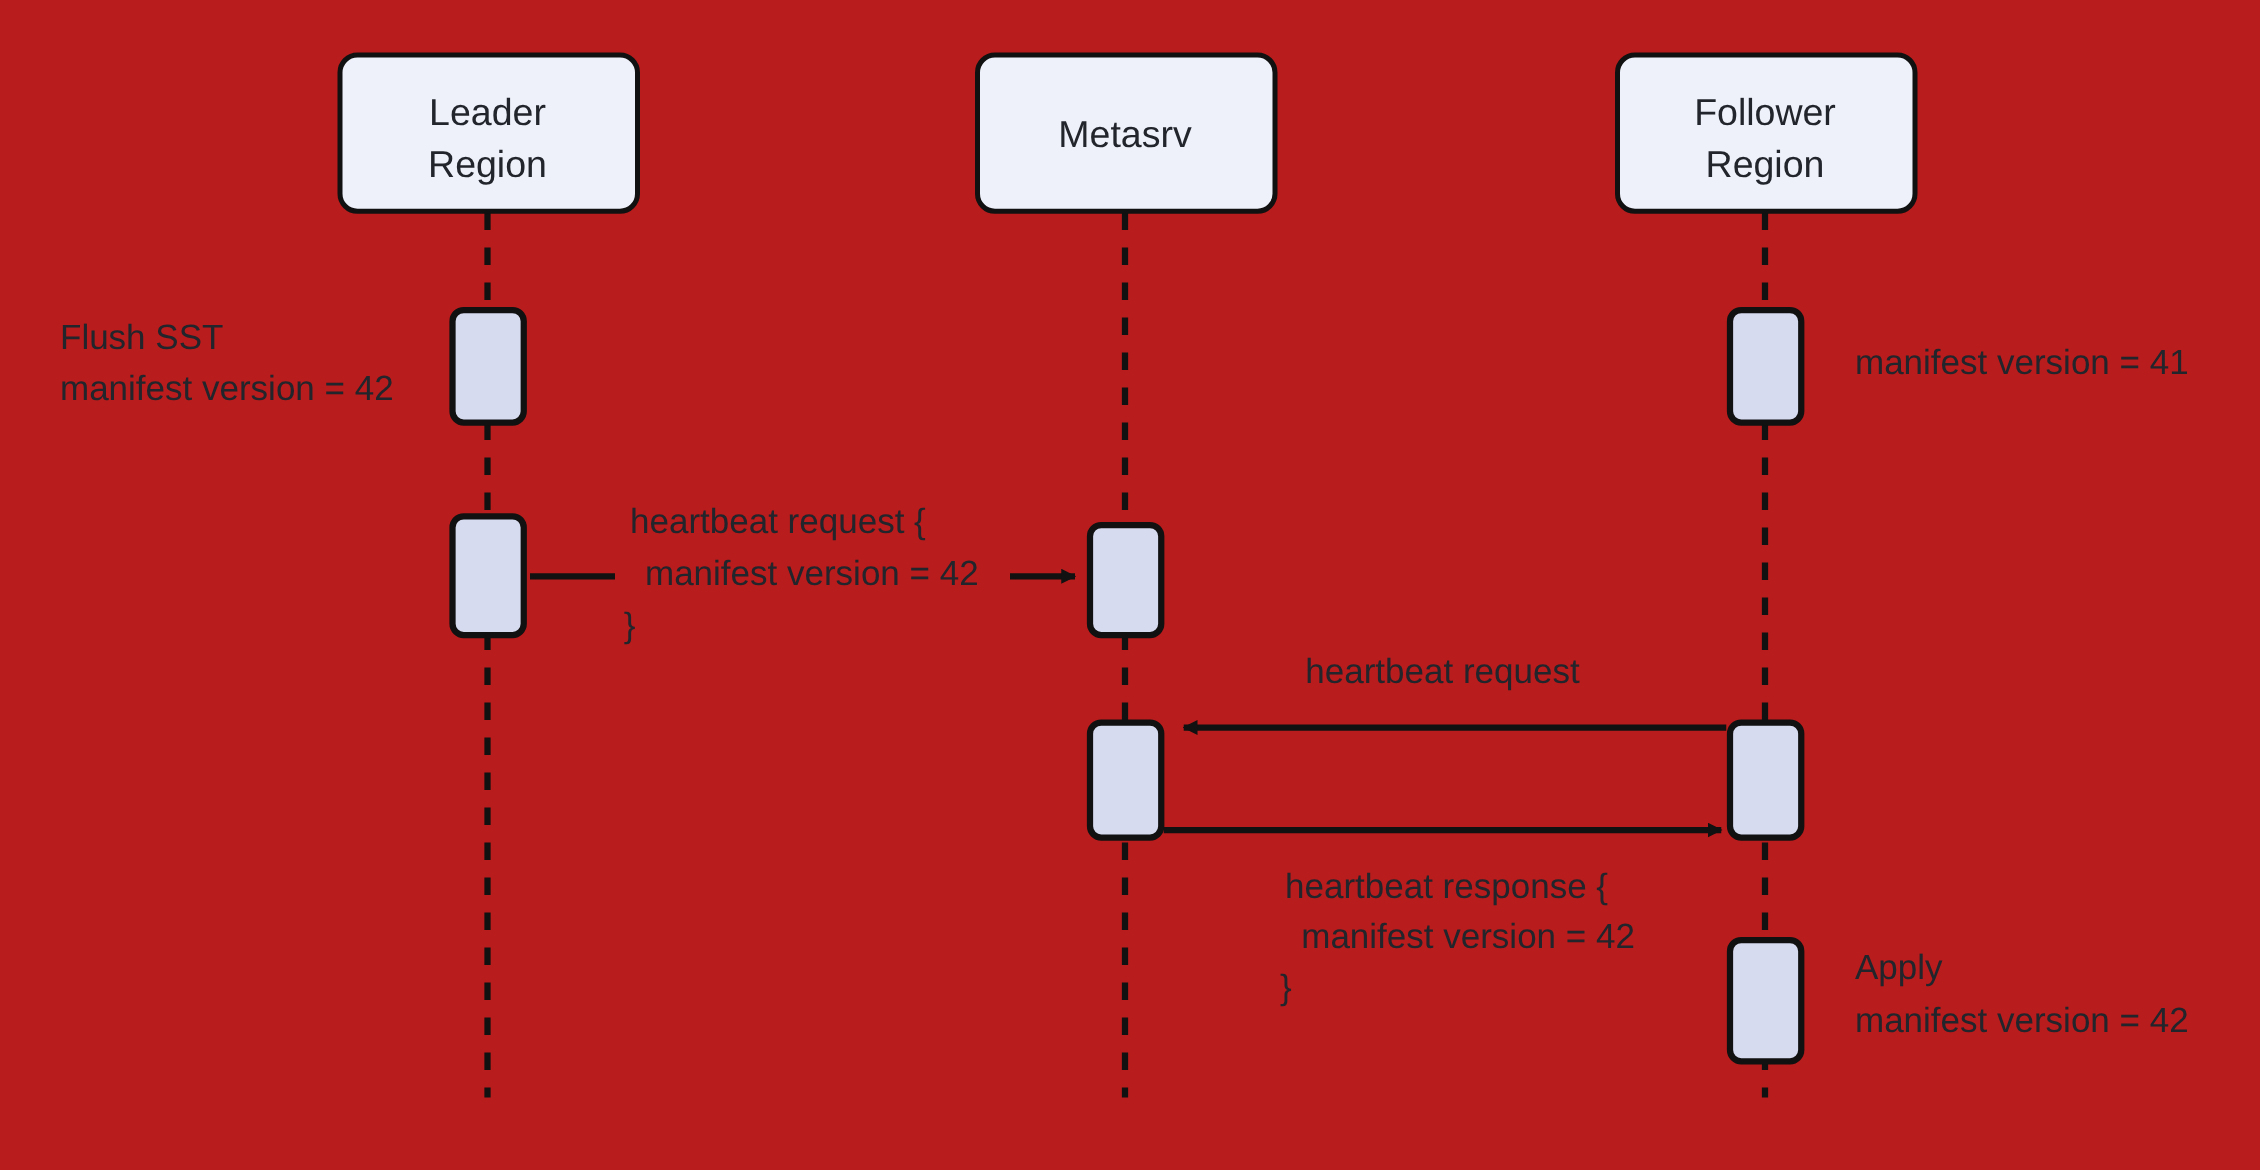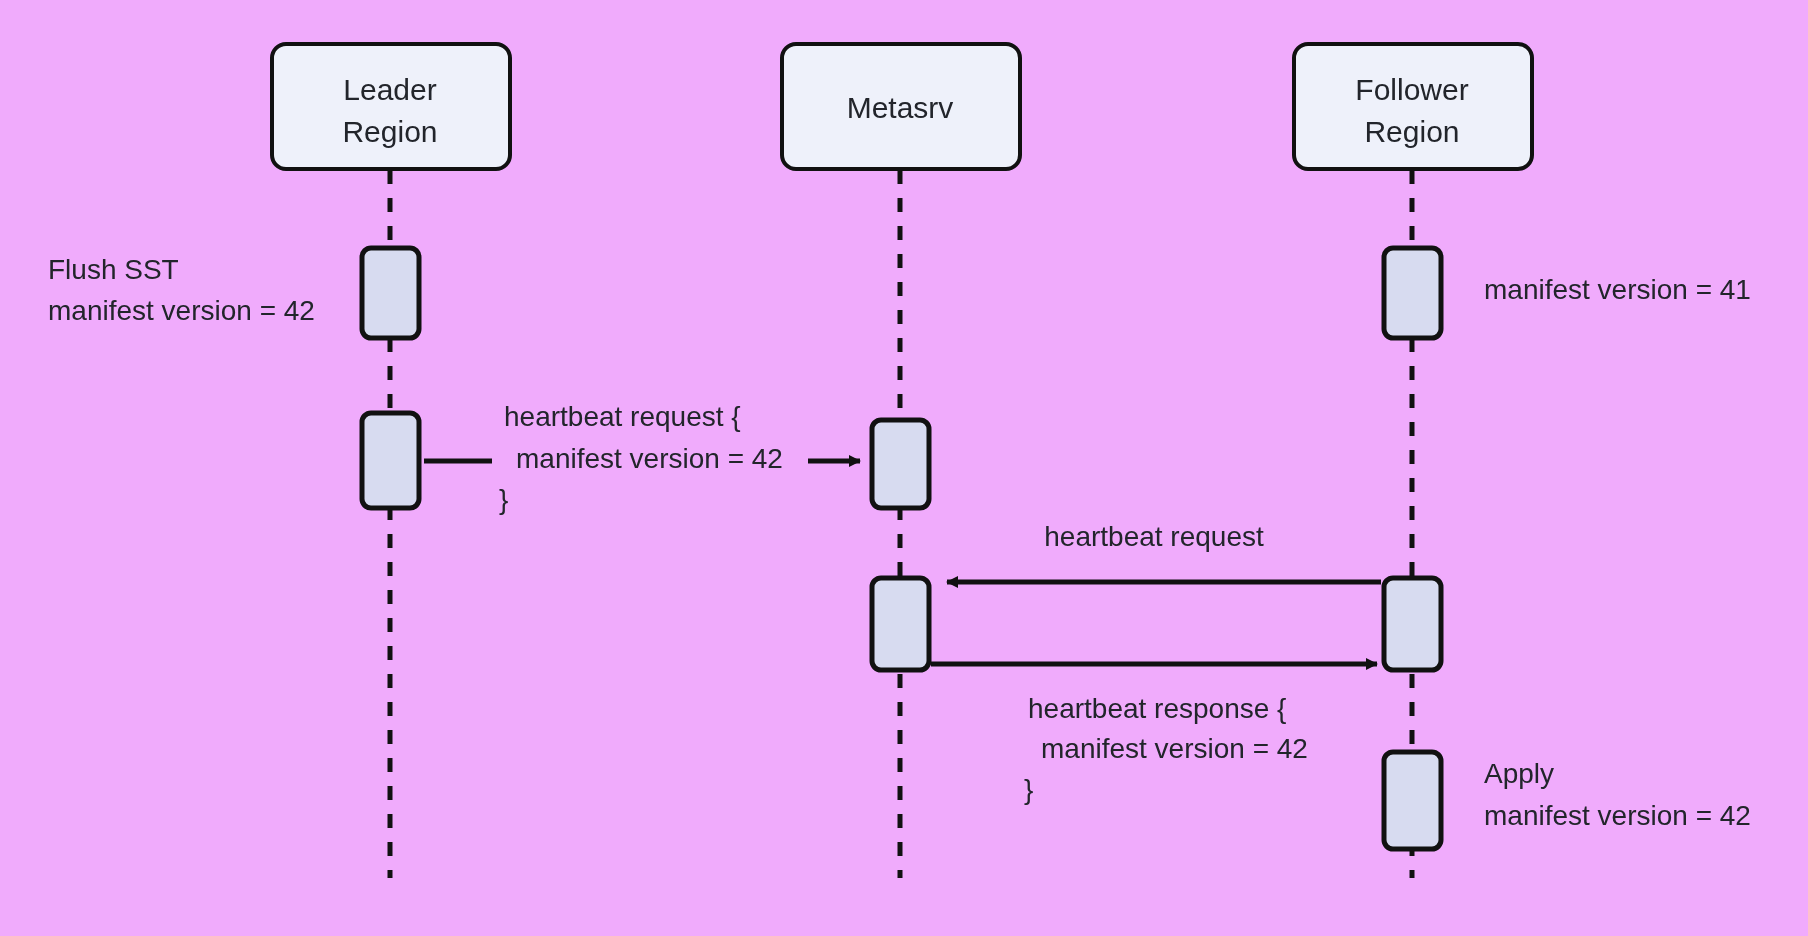--- a/index.html
+++ b/index.html
@@ -10,21 +10,21 @@
   body {
     width: 1808px;
     height: 936px;
     font-family: "Liberation Sans", sans-serif;
     overflow: hidden;
   }
   #diagram-root {
     position: relative;
     width: 1808px;
     height: 936px;
-    background: #f0abfc;
+    background: #b91c1c;
   }
   svg#seq-svg {
     display: block;
     width: 1808px;
     height: 936px;
   }
   .participant-box {
     fill: #eef1fa;
     stroke: #111111;
     stroke-width: 4;

